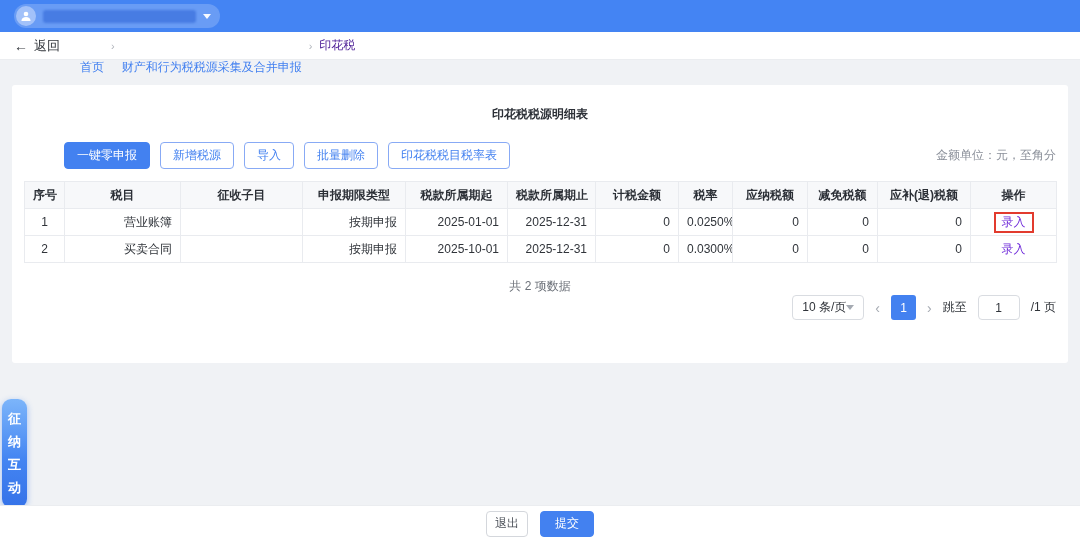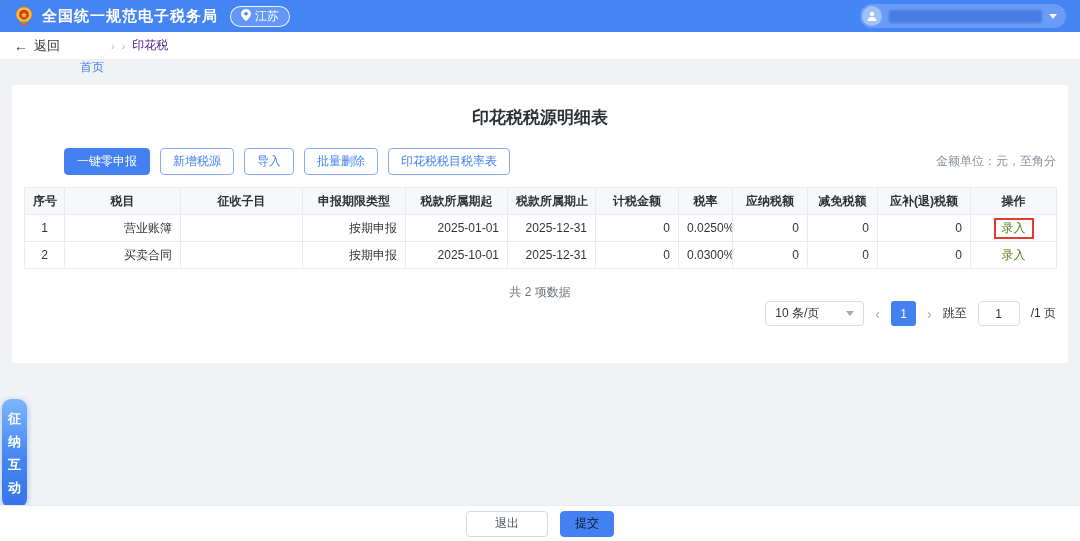--- a/index.html
+++ b/index.html
@@ -53,43 +53,43 @@
   .back-arrow { font-size:14px; line-height:1; color:#30343a; }
   .crumbs { display:flex; align-items:center; gap:7px; font-size:12px; }
   .crumb-link { color:#4381f0; cursor:pointer; text-decoration:none;margin-top:44px; }
   .crumb-sep { color:#b0b4bb; font-size:11px; }
   .crumb-current { color:#4c1d95; }
   
   .card {
     position:absolute; left:12px; right:12px; top:85px; height:278px;
     background:#fff; border-radius:3px; padding:0 12px;
   }
-  .card-title { text-align:center; font-size:17px; font-weight:bold; color:#2b2f36; padding-top:21px; }
+  .card-title { text-align:center; font-size:12px; font-weight:bold; color:#2b2f36; padding-top:21px; }
   .toolbar { display:flex; align-items:center; margin-top:19px;margin-left:40px; }
   .btn {
     height:27px; border-radius:4px; font-size:12px; padding:0 12px;
     cursor:pointer; font-family:inherit; line-height:25px;
   }
   .btn-primary { background:#4381f0; border:1px solid #4381f0; color:#fff; }
   .btn-outline { background:#fff; border:1px solid #88aaf5; color:#4381f0; margin-left:10px; }
   .unit-note { margin-left:auto; font-size:12px; color:#8a8f99; }
   
   table { width:100%; border-collapse:collapse; table-layout:fixed; margin-top:12px; }
   th,td { border:1px solid #e9ebef; height:27px; font-size:12px; padding:0 8px; overflow:hidden; white-space:nowrap; }
   th { background:#f7f8fa; font-weight:bold; text-align:center; color:#2b2f36; }
   td { color:#30343a; }
   .ac { text-align:center; } .al { text-align:right; } .ar { text-align:right; }
-  .link { color:#4d7c0f; cursor:pointer; text-decoration:none; }
+  .link { color:#6d28d9; cursor:pointer; text-decoration:none; }
   .red-box { display:inline-block; border:2px solid #e23b2e; padding:0 6px; line-height:17px; }
   
   .table-footer { display:flex; align-items:center; margin-top:15px;flex-direction:column; }
   .summary { font-size:12px; color:#6b7078; }
   .pager { margin-left:auto; display:flex; align-items:center; gap:11px; }
   .page-size {
-    display:flex; align-items:center; gap:27px;
+    display:flex; align-items:center; gap:0;
     border:1px solid #d9dce1; border-radius:4px; height:25px; padding:0 9px;
     font-size:12px; color:#30343a; cursor:pointer; background:#fff;
   }
   .caret-gray {
     width:0; height:0;
     border-left:4px solid transparent; border-right:4px solid transparent;
     border-top:5px solid #a5aab2;
   }
   .pg-arrow { color:#a5aab2; font-size:14px; cursor:pointer; line-height:1; }
   .pg-current {
@@ -108,67 +108,48 @@
     border-radius:9px; box-shadow:0 2px 6px rgba(58,124,237,.45);
     display:flex; flex-direction:column; align-items:center; gap:5px;
     color:#fff; font-size:13px; font-weight:bold; cursor:pointer;
   }
   
   .bottom-bar {
     position:absolute; left:0; right:0; bottom:0; height:36px;
     background:#fff; border-top:1px solid #ebedf0;
     display:flex; align-items:center; justify-content:center; gap:12px;
   }
-  .btn-exit { background:#fff; border:1px solid #d4d7dc; color:#4a4f57; height:26px; padding:0 28px; border-radius:4px; font-size:12px; cursor:pointer; font-family:inherit; }
-  .btn-submit { background:#4381f0; border:1px solid #4381f0; color:#0f172a; height:26px; padding:0 14px; border-radius:4px; font-size:12px; cursor:pointer; font-family:inherit; }
+  .btn-exit { background:#fff; border:1px solid #d4d7dc; color:#4a4f57; height:26px; padding:0 8px; border-radius:4px; font-size:12px; cursor:pointer; font-family:inherit; }
+  .btn-submit { background:#4381f0; border:1px solid #4381f0; color:#ffffff; height:26px; padding:0 14px; border-radius:4px; font-size:12px; cursor:pointer; font-family:inherit; }
 </style>
 </head>
 <body>
 
 <header class="app-header">
-  <div class="header-left">
-    <span class="emblem">
-      <svg width="20" height="20" viewBox="0 0 20 20">
-        <circle cx="10" cy="8.6" r="7.6" fill="#f6c23e" stroke="#d89b17" stroke-width="1"></circle>
-        <circle cx="10" cy="8.6" r="4.9" fill="#d7342a"></circle>
-        <polygon points="10,5.6 10.9,8 13.4,8 11.4,9.6 12.1,12 10,10.6 7.9,12 8.6,9.6 6.6,8 9.1,8" fill="#f6c23e"></polygon>
-        <rect x="6" y="17" width="8" height="2.2" rx="1.1" fill="#e05a50"></rect>
-      </svg>
-    </span>
-    <span class="app-title">全国统一规范电子税务局</span>
-    <span class="region-badge">
-      <span>
-        <svg width="10" height="12" viewBox="0 0 10 12">
-          <path d="M5 0C2.2 0 0 2.2 0 5c0 3.4 5 7 5 7s5-3.6 5-7C10 2.2 7.8 0 5 0z" fill="#ffffff"></path>
-          <circle cx="5" cy="4.8" r="1.8" fill="#4484f3"></circle>
-        </svg>
-      </span>
-      <span>江苏</span>
-    </span>
-  </div>
   <div class="user-pill">
     <span class="avatar">
       <svg width="12" height="12" viewBox="0 0 12 12">
         <circle cx="6" cy="4" r="2.3" fill="#fff"></circle>
         <path d="M1.4 11c0-2.6 2.1-4.1 4.6-4.1S10.6 8.4 10.6 11z" fill="#fff"></path>
       </svg>
     </span>
     <span class="redacted-name"></span>
     <span class="caret-down"></span>
   </div>
 </header>
 
 <nav class="breadcrumb-bar">
   <span class="back">
     <span class="back-arrow">←</span>
     <span>返回</span>
   </span>
   <span class="crumbs">
     <a class="crumb-link">首页</a>
     <span class="crumb-sep">›</span>
+    <a class="crumb-link">财产和行为税税源采集及合并申报</a>
     <span class="crumb-sep">›</span>
     <span class="crumb-current">印花税</span>
   </span>
 </nav>
 
 <main class="card">
   <h1 class="card-title">印花税税源明细表</h1>
 
   <div class="toolbar">
     <button class="btn btn-primary">一键零申报</button>

